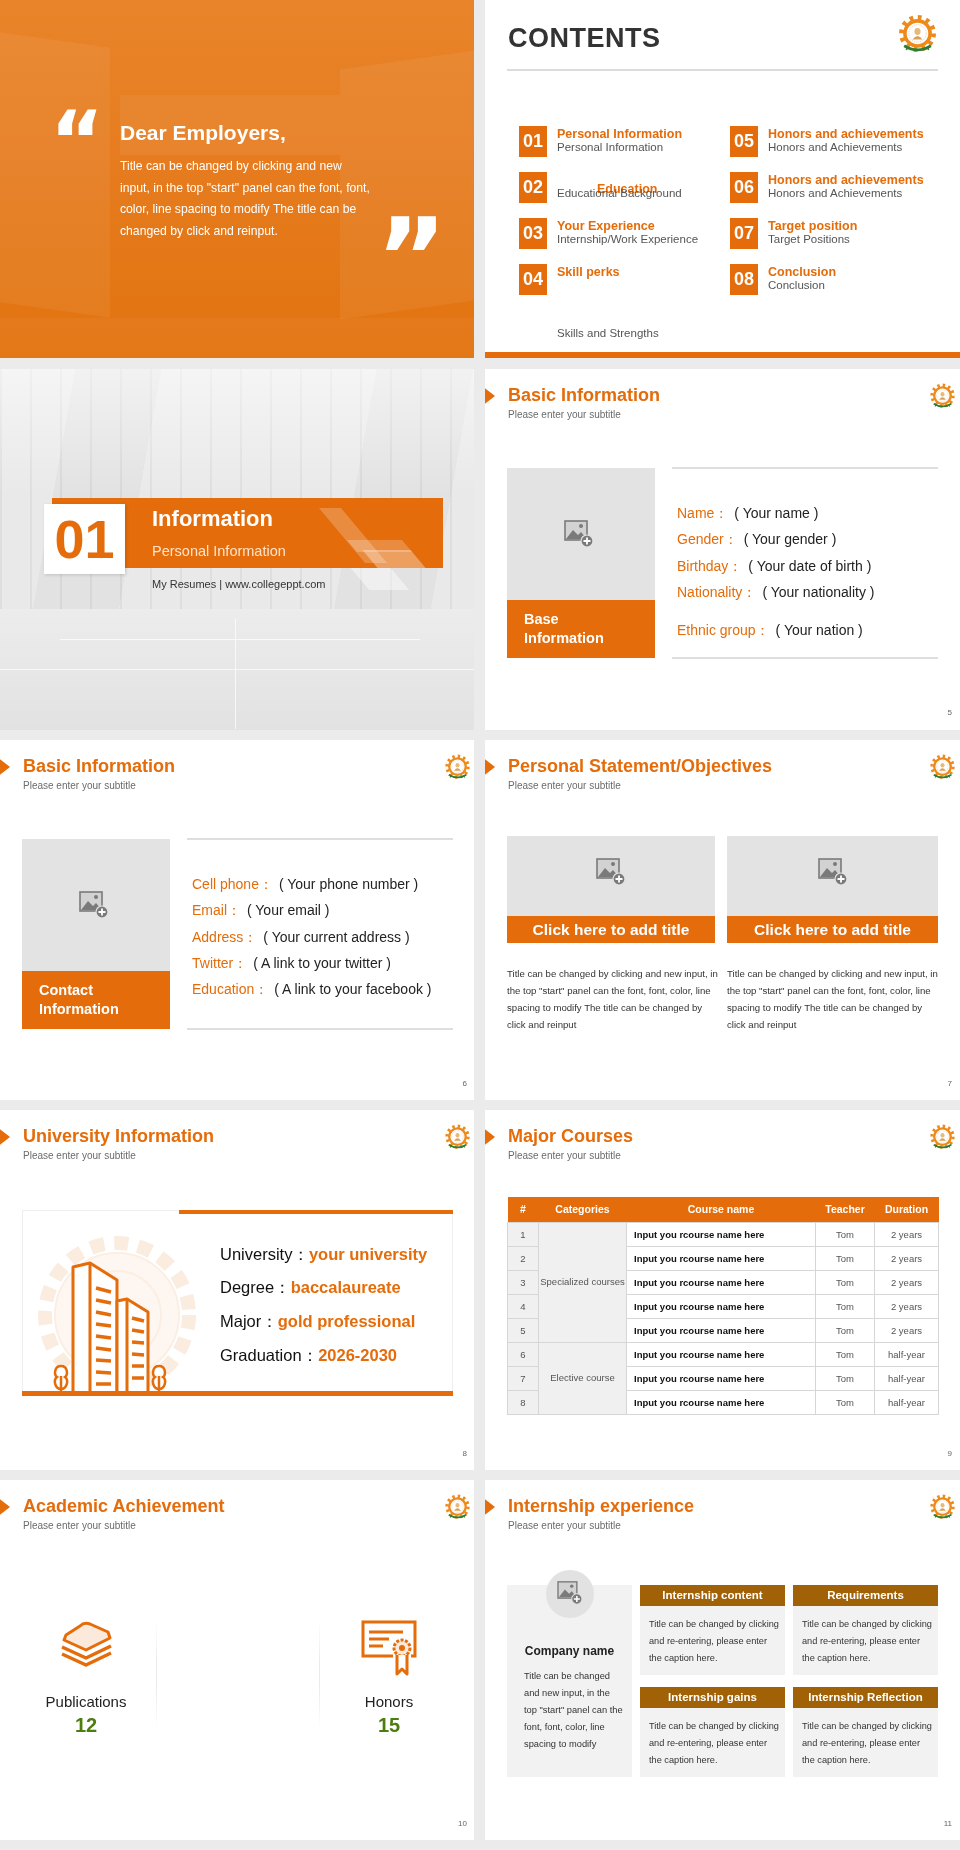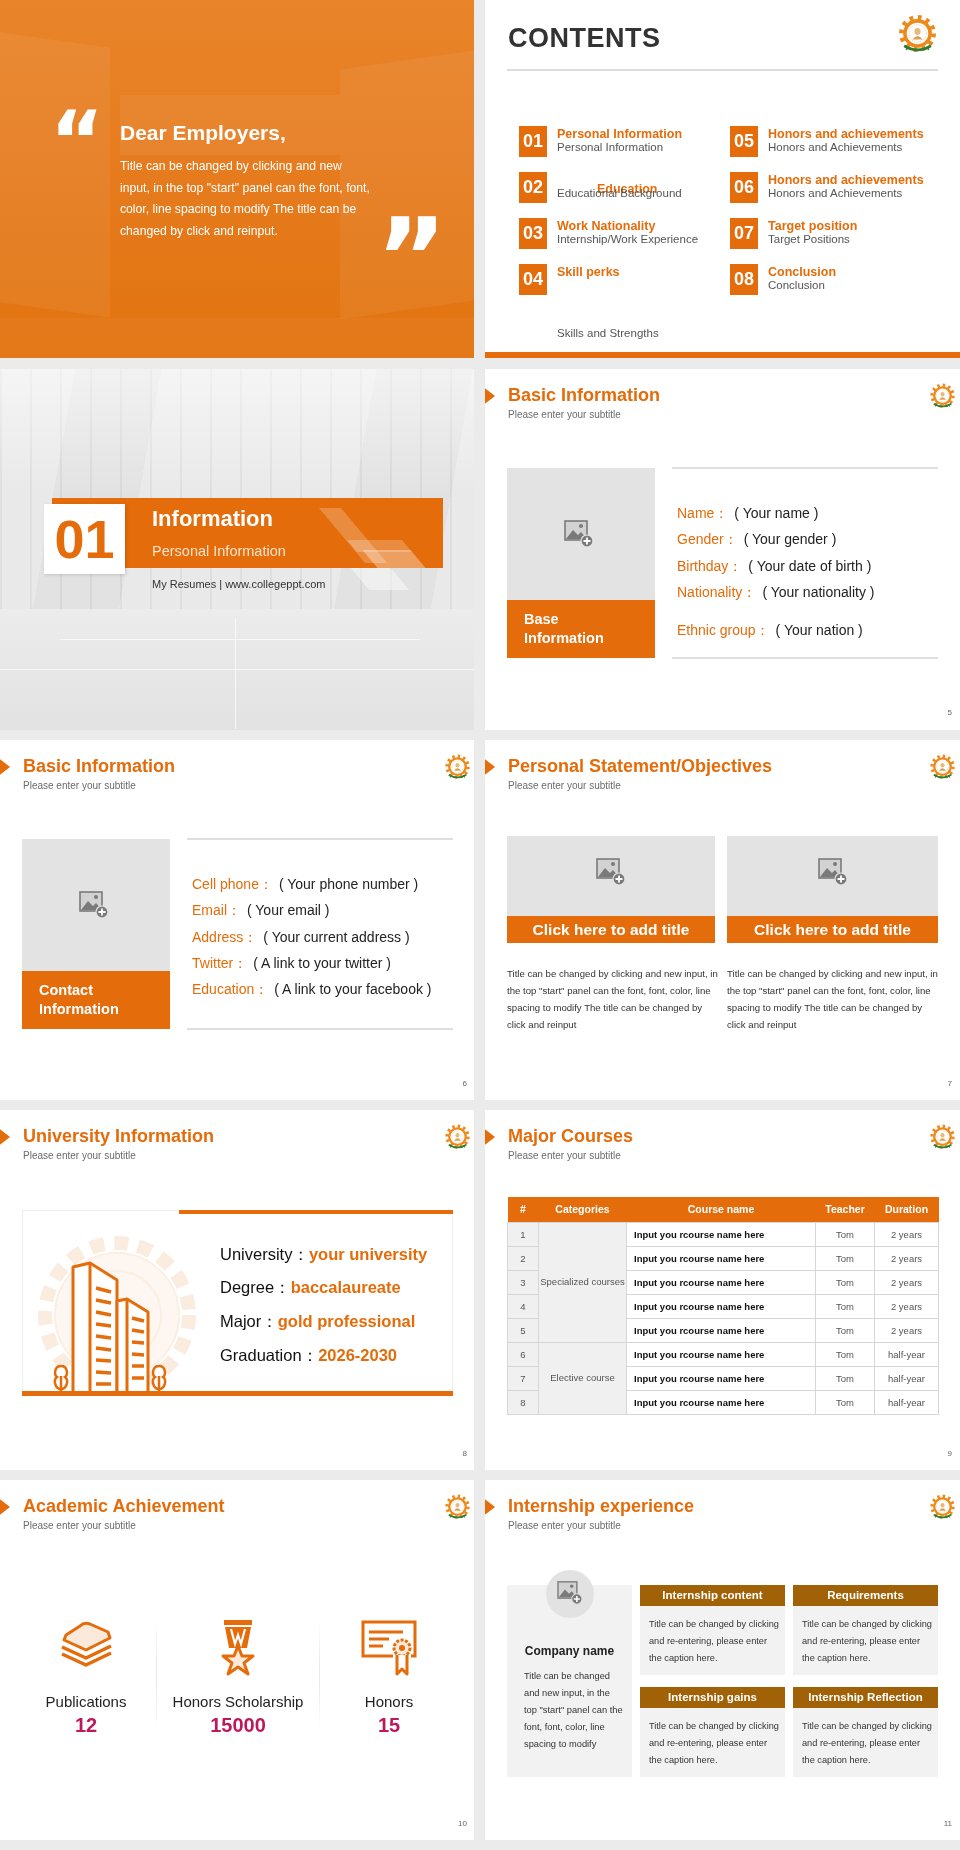--- a/index.html
+++ b/index.html
@@ -75,21 +75,21 @@
   .s8 th{background:#E46C0A;color:#fff;font-size:10.5px;font-weight:bold;height:25px;text-align:center;border:none;}
   .s8 td{height:24px;border:1px solid #d6d6d6;font-size:9.5px;text-align:center;color:#555;}
   .s8 td.n{background:#f0f0f0;}
   .s8 td.cat{background:#f0f0f0;color:#555;line-height:12px;}
   .s8 td.cn{text-align:left;padding-left:7px;font-weight:bold;color:#111;}
 
   
   .s9 .ach{position:absolute;top:138px;width:150px;text-align:center;}
   .s9 .ach svg{display:block;margin:0 auto;width:60px;height:60px;}
   .s9 .alabel{margin-top:15px;font-size:15px;line-height:18px;color:#222;white-space:nowrap;}
-  .s9 .aval{margin-top:3px;font-weight:bold;font-size:20px;line-height:22px;color:#be185d;}
+  .s9 .aval{margin-top:3px;font-weight:bold;font-size:20px;line-height:22px;color:#4d7c0f;}
   .s9 .vdiv{position:absolute;top:140px;width:1px;height:110px;background:linear-gradient(180deg,rgba(230,230,230,0),#eaeaea 40%,#eaeaea 60%,rgba(230,230,230,0));}
 
   
   .s10 .comp{position:absolute;left:22px;top:105px;width:125px;height:192px;background:#f2f2f2;}
   .s10 .circ{position:absolute;left:61px;top:90px;width:48px;height:48px;border-radius:50%;background:#e2e2e2;}
   .s10 .circ .ph{position:absolute;left:11px;top:11px;width:26px;height:24px;}
   .s10 .cname{position:absolute;left:22px;top:164px;width:125px;text-align:center;font-weight:bold;font-size:12px;line-height:14px;color:#222;}
   .s10 .cbody{position:absolute;left:39px;top:188px;width:100px;font-size:9.3px;line-height:17px;color:#333;}
   .s10 .ibox{position:absolute;width:145px;height:90px;background:#f2f2f2;}
   .s10 .ibox .ih{position:absolute;left:0;top:0;width:100%;height:21px;background:#a16207;color:#fff;font-weight:bold;font-size:11.5px;line-height:21px;text-align:center;white-space:nowrap;}
@@ -143,21 +143,21 @@
     <div class="t" style="left:72px;top:127px;">Personal Information</div>
     <div class="st" style="left:72px;top:141px;">Personal Information</div>
   </div>
   <div class="citem">
     <div class="num" style="left:34px;top:172px;">02</div>
     <div class="t" style="left:72px;top:182px;padding-left:40px;">Education</div>
     <div class="st" style="left:72px;top:187px;">Educational Background</div>
   </div>
   <div class="citem">
     <div class="num" style="left:34px;top:218px;">03</div>
-    <div class="t" style="left:72px;top:219px;">Work Nationality</div>
+    <div class="t" style="left:72px;top:219px;">Your Experience</div>
     <div class="st" style="left:72px;top:233px;">Internship/Work Experience</div>
   </div>
   <div class="citem">
     <div class="num" style="left:34px;top:264px;">04</div>
     <div class="t" style="left:72px;top:265px;">Skill perks</div>
     <div class="st" style="left:72px;top:279px;margin-top:48px;">Skills and Strengths</div>
   </div>
   <div class="citem">
     <div class="num" style="left:245px;top:126px;">05</div>
     <div class="t" style="left:283px;top:127px;">Honors and achievements</div>
@@ -420,30 +420,20 @@
   <div class="ach" style="left:11px;">
     <svg viewBox="0 0 60 60">
       <path d="M8 22 L30 32 L54 20 L52 14 L34 6 Q28 4 24 8 L10 17 Z" fill="#fbe9db" stroke="#E46C0A" stroke-width="3" stroke-linejoin="round"></path>
       <path d="M6 29 L30 40 L55 28" fill="none" stroke="#E46C0A" stroke-width="3.5" stroke-linejoin="round"></path>
       <path d="M6 36 L30 47 L55 35" fill="none" stroke="#E46C0A" stroke-width="3.5" stroke-linejoin="round"></path>
     </svg>
     <div class="alabel">Publications</div>
     <div class="aval">12</div>
   </div>
   <div class="vdiv" style="left:156px;"></div>
-  <div class="ach" style="left:163px;">
-    <svg viewBox="0 0 60 60">
-      <rect x="16" y="2" width="28" height="5" fill="#E46C0A"></rect>
-      <path d="M17 9 H43 L39 30 H21 Z" fill="#E46C0A"></path>
-      <path d="M23 11 L27 26 L30 17 L33 26 L37 11" fill="none" stroke="#fff" stroke-width="2.2"></path>
-      <path d="M30 28 L34 38 L45 38 L36 45 L40 56 L30 49 L20 56 L24 45 L15 38 L26 38 Z" fill="#fbe9db" stroke="#E46C0A" stroke-width="3" stroke-linejoin="round"></path>
-    </svg>
-    <div class="alabel">Honors Scholarship</div>
-    <div class="aval">15000</div>
-  </div>
   <div class="vdiv" style="left:319px;"></div>
   <div class="ach" style="left:314px;">
     <svg viewBox="0 0 60 60">
       <path d="M34 38 H4 V4 H56 V38 H52" fill="none" stroke="#E46C0A" stroke-width="3"></path>
       <line x1="10" y1="14" x2="44" y2="14" stroke="#E46C0A" stroke-width="3"></line>
       <line x1="10" y1="21" x2="30" y2="21" stroke="#E46C0A" stroke-width="3"></line>
       <line x1="10" y1="28" x2="24" y2="28" stroke="#E46C0A" stroke-width="3"></line>
       <circle cx="43" cy="30" r="8" fill="#fbe9db" stroke="#E46C0A" stroke-width="3" stroke-dasharray="3 1.5"></circle>
       <circle cx="43" cy="30" r="3" fill="#E46C0A"></circle>
       <path d="M38 37 V56 L43 51 L48 56 V37" fill="#fff" stroke="#E46C0A" stroke-width="3" stroke-linejoin="round"></path>

